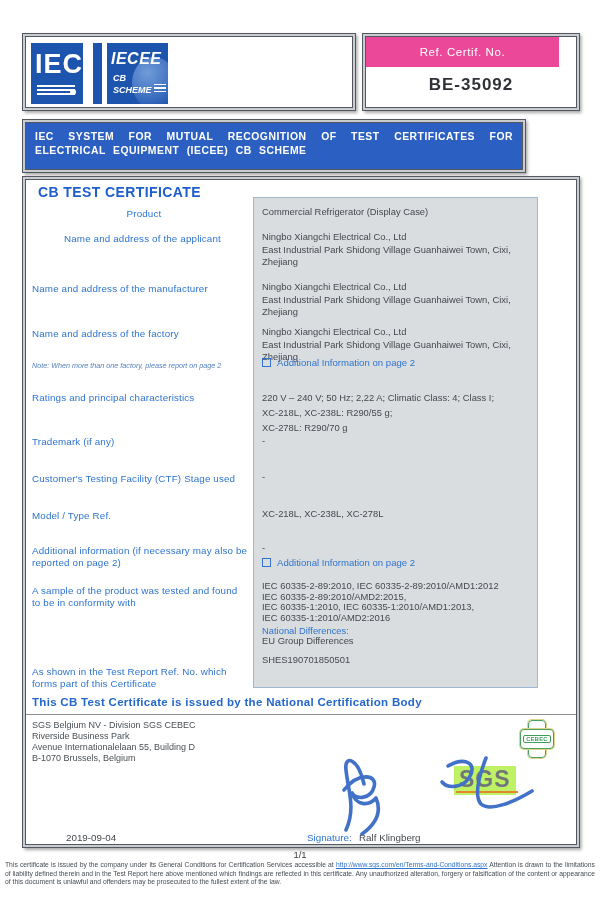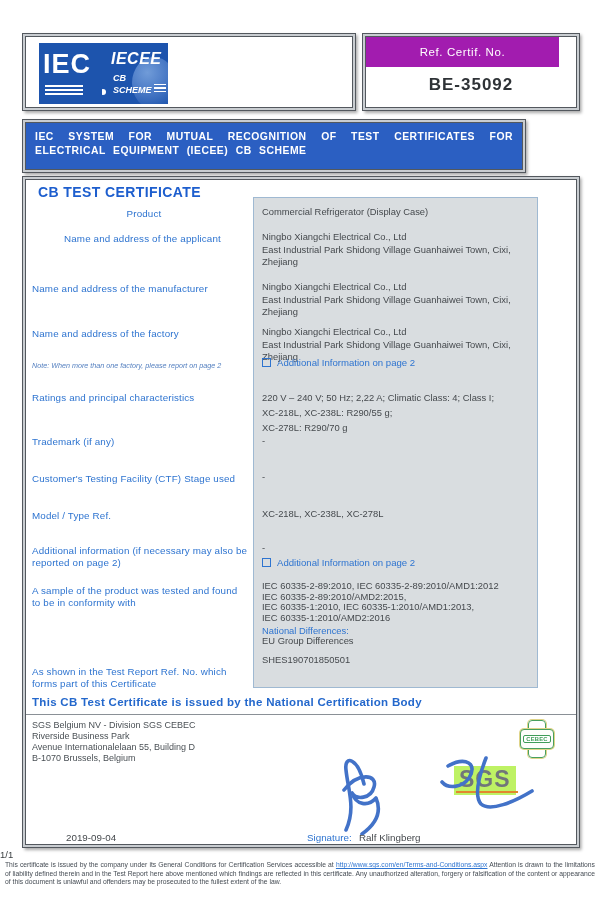--- a/index.html
+++ b/index.html
@@ -7,36 +7,36 @@
   body { font-family:"Liberation Sans", sans-serif; }
   #page { position:relative; width:600px; height:900px; background:#fff; overflow:hidden; }
 
   
   .metal { position:absolute; background:#c9cdd1; border:1px solid #53585e; padding:2px;
            box-shadow:1.5px 2px 3px rgba(0,0,0,.35); }
   .metal-inner { position:relative; width:100%; height:100%; border:1px solid #53585e; background:#fff; overflow:hidden; }
 
   
   .logo-sq { position:absolute; background:#1d54ad; color:#fff; }
-  .iec-sq { left:13px; top:6px; width:74px; height:61px; }
+  .iec-sq { left:5px; top:6px; width:52px; height:61px; }
   .iec-txt { position:absolute; left:4px; top:6px; font-size:27px; font-weight:bold; letter-spacing:1px; }
   .iec-lines { position:absolute; left:6px; bottom:9px; width:38px; }
   .iec-lines div { height:2px; background:#fff; margin-top:2px; }
   .iec-dot { position:absolute; right:7px; bottom:9px; width:6px; height:6px; border-radius:50%; background:#fff; }
   .blue-stripe { position:absolute; left:67px; top:6px; width:9px; height:61px; background:#1d54ad; }
   .iecee-sq { left:81px; top:6px; width:61px; height:61px; overflow:hidden;padding-left:48px; }
   .iecee-globe { position:absolute; right:-8px; top:14px; width:44px; height:52px; border-radius:50%;
                  background:radial-gradient(circle at 35% 30%, #7fa8e0 0%, #4f7ec9 45%, #1d54ad 85%); opacity:.85; }
   .iecee-word { position:absolute; left:4px; top:7px; font-size:16px; font-weight:bold; font-style:italic; letter-spacing:.5px; }
   .iecee-cb { position:absolute; left:6px; top:30px; font-size:9px; font-weight:bold; font-style:italic; }
   .iecee-scheme { position:absolute; left:6px; top:42px; font-size:9px; font-weight:bold; font-style:italic; }
   .iecee-lines { position:absolute; right:2px; bottom:12px; width:12px; }
   .iecee-lines div { height:1.5px; background:#fff; margin-top:2px; }
 
-  .ref-bar { position:absolute; left:0; top:0; right:17px; height:30px; background:#a21caf; color:#fff;
+  .ref-bar { position:absolute; left:0; top:0; right:17px; height:30px; background:#ec4899; color:#fff;
              font-size:11.5px; text-align:center; line-height:30px; letter-spacing:.6px; }
   .ref-val { position:absolute; left:0; right:0; top:38px; text-align:center; font-size:17px; font-weight:bold;
              color:#2f3337; letter-spacing:1px; }
 
   .banner-inner { background:#2b5fc2; }
   .banner-text { position:absolute; left:0; top:0; right:0; padding:7px 9px; color:#fff; font-size:10.4px;
                  font-weight:600; letter-spacing:.5px; word-spacing:4px; line-height:13.5px; text-align:justify; }
 
   
   .title { position:absolute; left:12px; top:4px; font-size:14px; font-weight:bold; color:#1d5ece; letter-spacing:.4px; }
@@ -65,21 +65,21 @@
              box-shadow:0 0 0 1px #dfd489; background:#fdfdfb; }
   .cebec-t { position:absolute; left:3px; top:15px; width:28px; font-size:5.8px; font-weight:bold; color:#3f9c58;
              text-align:center; border:1px solid #3f9c58; border-radius:2px; background:#fff; letter-spacing:.2px; }
 
   .sig-svg { position:absolute; left:300px; top:570px; }
   .datel { position:absolute; left:6px; top:652px; font-size:11px; color:#2e74d0;margin-top:46px; }
   .datev { position:absolute; left:40px; top:652px; font-size:9.8px; color:#45494d; }
   .sigl { position:absolute; left:281px; top:652px; font-size:9.8px; color:#2e74d0; }
   .sigv { position:absolute; left:333px; top:652px; font-size:9.8px; color:#45494d; }
 
-  .pageno { position:absolute; left:0; right:0; top:849px; font-size:9.5px; color:#3c4043; }
+  .pageno { position:absolute; left:0; right:0; top:849px; text-align:center; font-size:9.5px; color:#3c4043; }
   .disclaimer { position:absolute; left:5px; top:861px; width:590px; font-size:6.75px; line-height:8.7px;
                 color:#454c54; text-align:justify; }
   .disclaimer a { color:#2e74d0; }
 </style>
 </head>
 <body>
 
 <div id="page">
 
   <div class="metal" style="left:22px; top:33px; width:334px; height:78px;">

